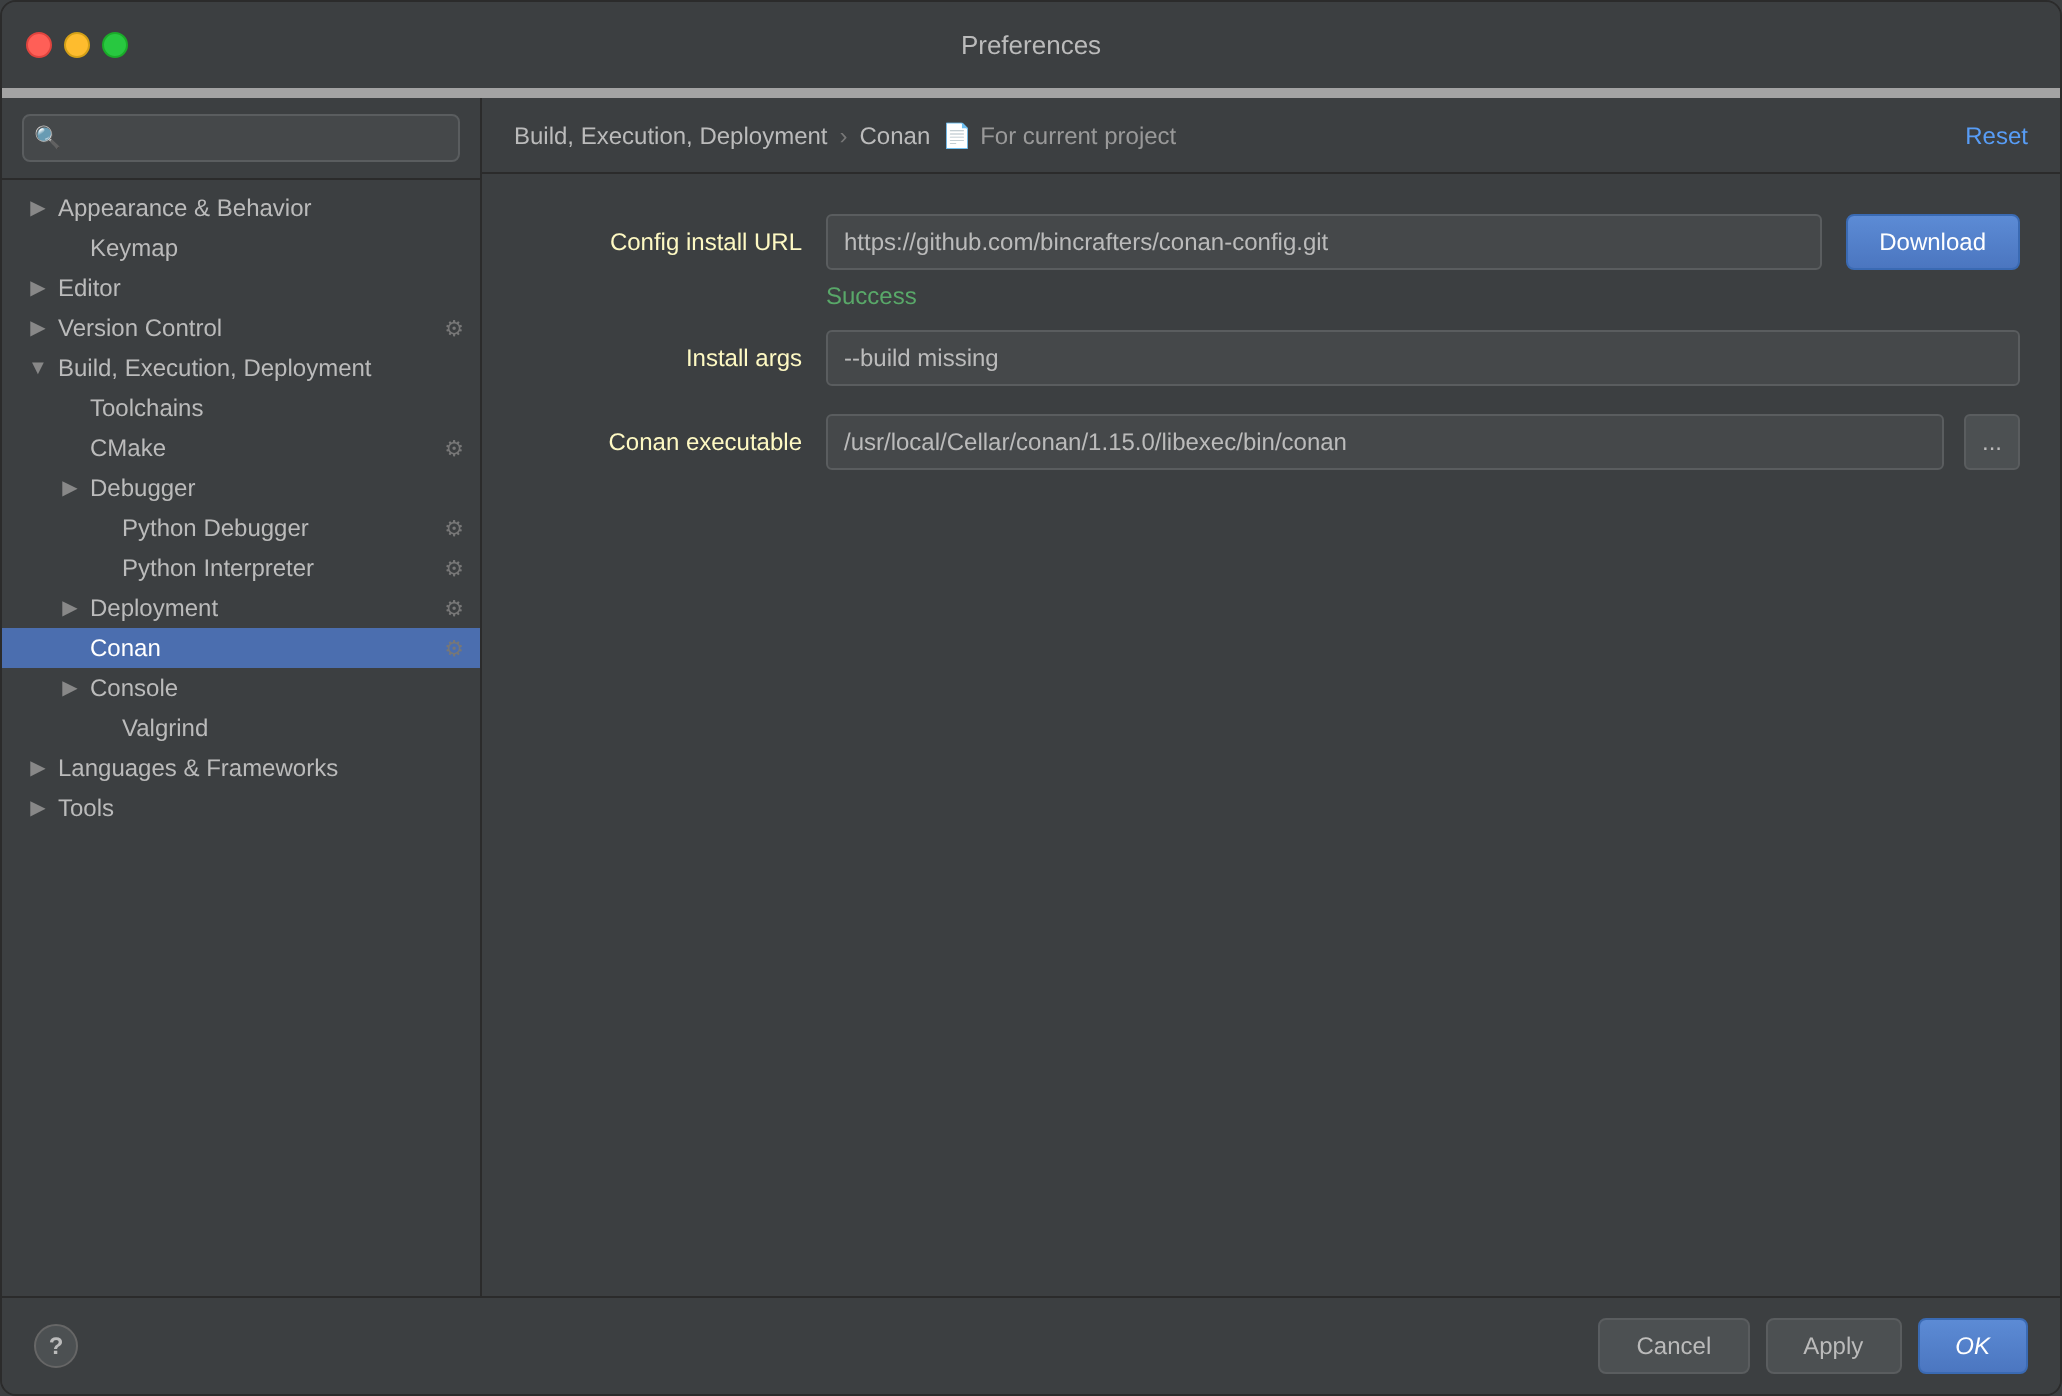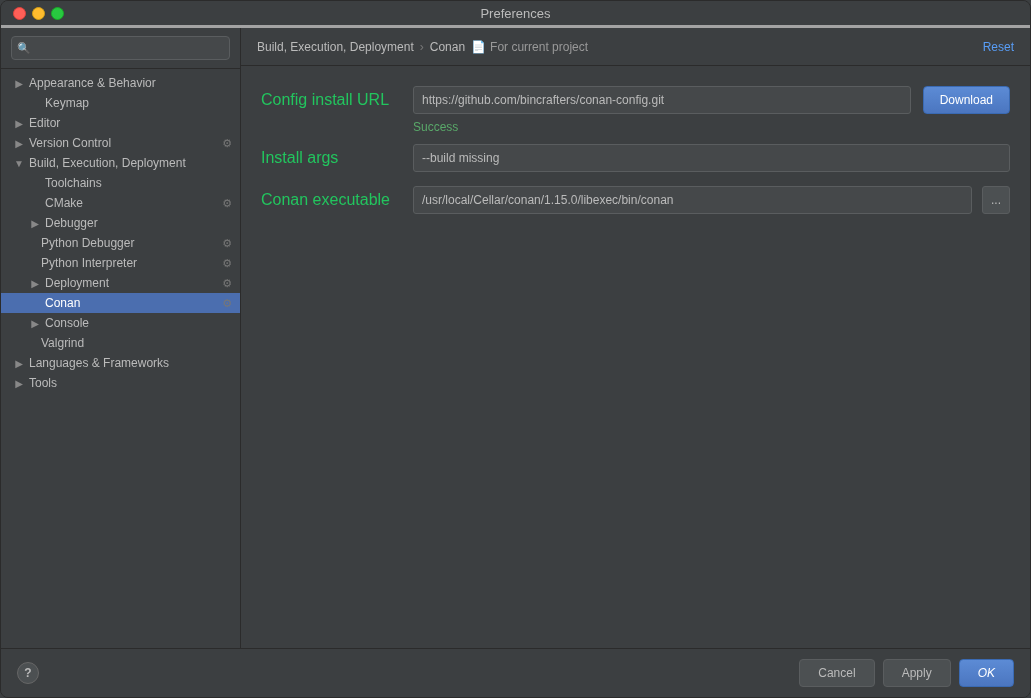--- a/index.html
+++ b/index.html
@@ -19,26 +19,26 @@
       background: #3c3f41;
       border-radius: 8px;
       overflow: hidden;
       display: flex;
       flex-direction: column;
       border: 1px solid #2b2b2b;
     }
 
     .titlebar {
       background: #3c3f41;
-      height: 27px;
+      height: 48px;
       display: flex;
       align-items: center;
       padding: 0 12px;
       position: relative;
-      border-bottom: 3px solid #a3a3a3;
+      border-bottom: 5px solid #a3a3a3;
     }
 
     .traffic-lights {
       display: flex;
       gap: 6px;
       align-items: center;
     }
 
     .traffic-light {
       width: 13px;
@@ -134,21 +134,21 @@
       width: 12px;
       display: inline-flex;
       align-items: center;
       justify-content: center;
       color: #888;
       font-size: 10px;
       flex-shrink: 0;
     }
 
     .tree-item.level-1 { padding-left: 28px; }
-    .tree-item.level-2 { padding-left: 24px; }
+    .tree-item.level-2 { padding-left: 44px; }
 
     .sync-icon {
       margin-left: auto;
       color: #777;
       font-size: 11px;
       flex-shrink: 0;
     }
 
     
     .right-panel {
@@ -202,24 +202,24 @@
 
     .form-row {
       display: flex;
       align-items: center;
       margin-bottom: 14px;
       gap: 12px;
     }
 
     .form-label {
       width: 140px;
-      color: #22c55e;
-      font-size: 16px;
+      color: #fef9c3;
+      font-size: 12px;
       flex-shrink: 0;
-      text-align: left;
+      text-align: right;
     }
 
     .form-input {
       flex: 1;
       background: #45484a;
       border: 1px solid #5a5d5f;
       border-radius: 3px;
       color: #bbbbbb;
       padding: 5px 8px;
       font-size: 12px;

